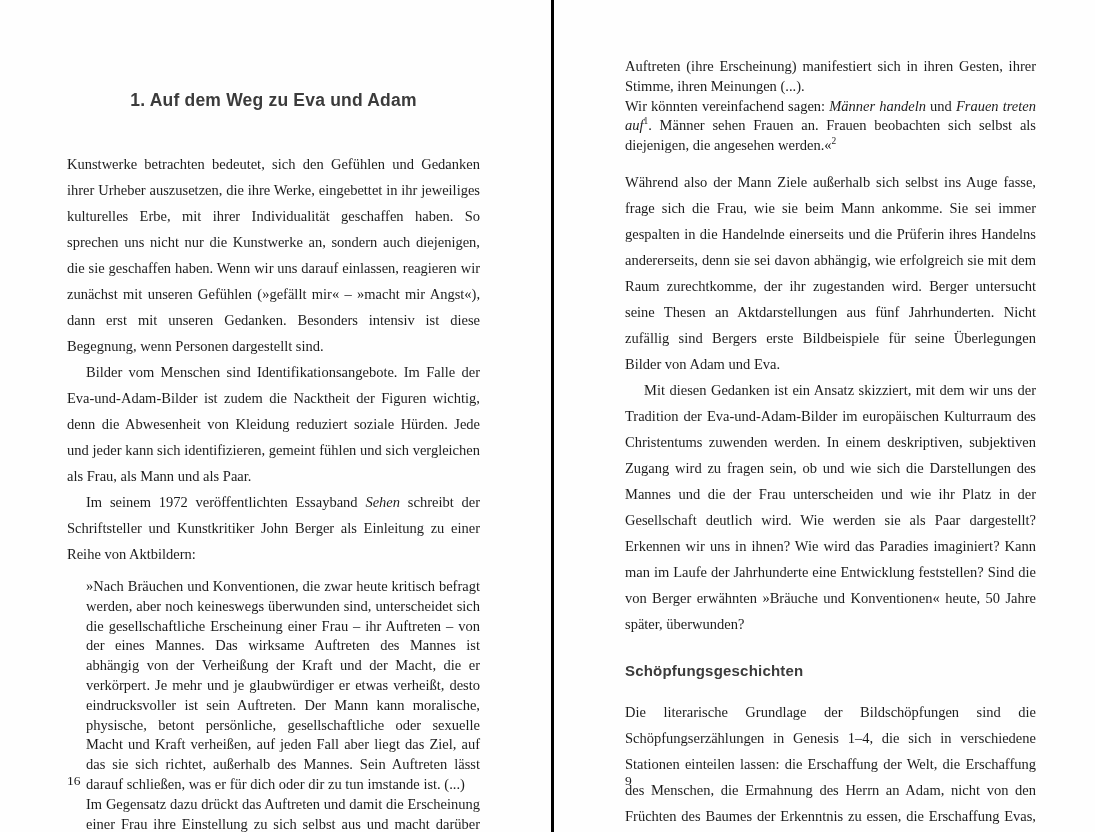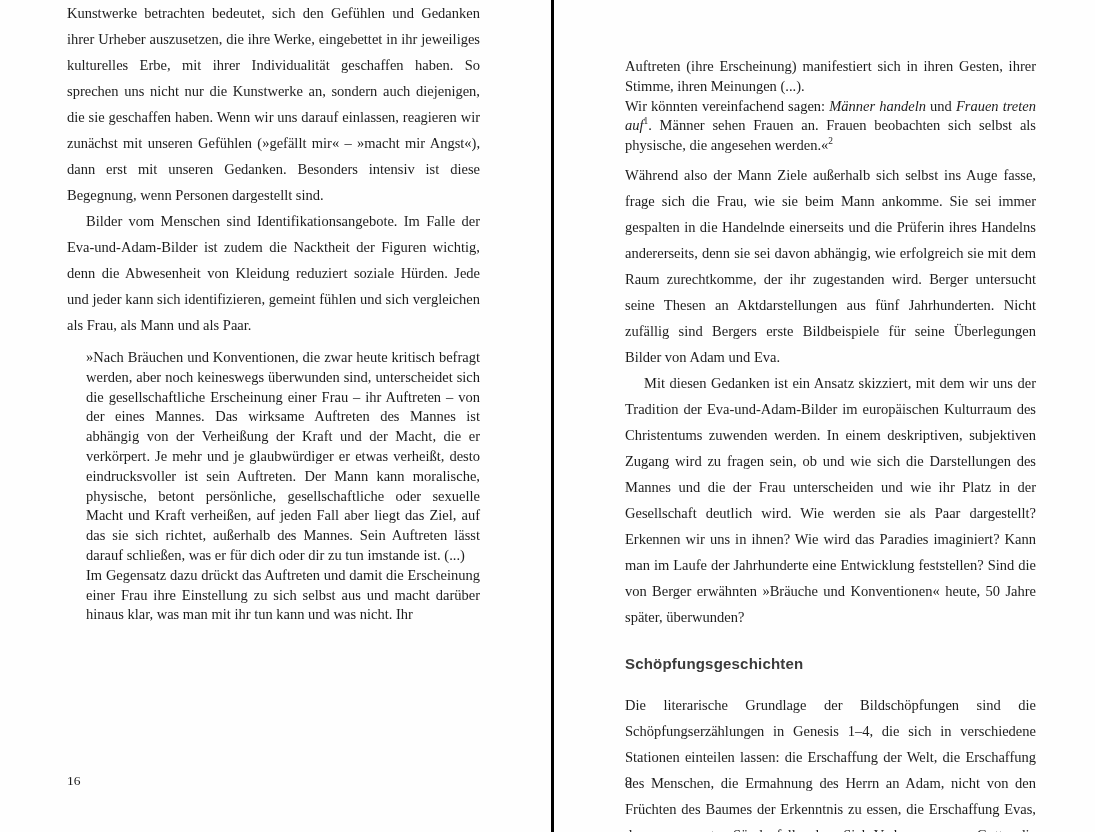--- a/index.html
+++ b/index.html
@@ -38,55 +38,57 @@
   .text-block p {
     font-size: 14.5px;
     line-height: 26px;
     text-align: justify;
     hyphens: auto;
     -webkit-hyphens: auto;
   }
   .text-block.top-block { margin-top: 57px; }
 
   p.p-body        { }
-  p.p-body-gap    { margin-top: 6px; }
+  p.p-body-gap    { margin-top: 13px; }
   p.p-body-indent { text-indent: 19px; }
   p.p-quote-start { margin-left: 19px; margin-top: 10px; line-height: 19.8px; }
   p.p-quote-cont  { margin-left: 19px; line-height: 19.8px; }
   p.p-quote-top   { line-height: 19.8px; }
 
   sup { font-size: 0.65em; vertical-align: super; line-height: 0; }
   .i { font-style: italic; }
 
   .page-number {
     position: absolute; top: 773px; left: 0; width: 100%;
     text-align: left; font-size: 13.5px; color: var(--text, #1c1c1c);
   }
 </style>
 </head>
 <body>
 
 <div class="spread">
 
   <div class="page page-left">
+    <h1 class="chapter-heading">1. Auf dem Weg zu Eva und Adam</h1>
     <div class="text-block">
         <p class="p-body"><span>Kunstwerke betrachten bedeutet, sich den Gefühlen und Gedanken ihrer Urheber auszusetzen, die ihre Werke, eingebettet in ihr jeweiliges kulturelles Erbe, mit ihrer Individualität geschaffen haben. So sprechen uns nicht nur die Kunstwerke an, sondern auch diejenigen, die sie geschaffen haben. Wenn wir uns darauf einlassen, reagieren wir zunächst mit unseren Gefühlen (»gefällt mir« – »macht mir Angst«), dann erst mit unseren Gedanken. Besonders intensiv ist diese Begegnung, wenn Personen dargestellt sind.</span></p>
         <p class="p-body-indent"><span>Bilder vom Menschen sind Identifikationsangebote. Im Falle der Eva-und-Adam-Bilder ist zudem die Nacktheit der Figuren wichtig, denn die Abwesenheit von Kleidung reduziert soziale Hürden. Jede und jeder kann sich identifizieren, gemeint fühlen und sich vergleichen als Frau, als Mann und als Paar.</span></p>
+        <p class="p-body-indent"><span>Im seinem 1972 veröffentlichten Essayband </span><span class="i">Sehen</span><span> schreibt der Schriftsteller und Kunstkritiker John Berger als Einleitung zu einer Reihe von Aktbildern:</span></p>
         <p class="p-quote-start"><span>»Nach Bräuchen und Konventionen, die zwar heute kritisch befragt werden, aber noch keineswegs überwunden sind, unterscheidet sich die gesellschaftliche Erscheinung einer Frau – ihr Auftreten – von der eines Mannes. Das wirksame Auftreten des Mannes ist abhängig von der Verheißung der Kraft und der Macht, die er verkörpert. Je mehr und je glaubwürdiger er etwas verheißt, desto eindrucksvoller ist sein Auftreten. Der Mann kann moralische, physische, betont persönliche, gesellschaftliche oder sexuelle Macht und Kraft verheißen, auf jeden Fall aber liegt das Ziel, auf das sie sich richtet, außerhalb des Mannes. Sein Auftreten lässt darauf schließen, was er für dich oder dir zu tun imstande ist. (...)</span></p>
         <p class="p-quote-cont"><span>Im Gegensatz dazu drückt das Auftreten und damit die Erscheinung einer Frau ihre Einstellung zu sich selbst aus und macht darüber hinaus klar, was man mit ihr tun kann und was nicht. Ihr</span></p>
       </div>
     <div class="page-number">16</div>
   </div>
 
   <div class="spine"></div>
 
   <div class="page page-right">
     <div class="text-block top-block">
         <p class="p-quote-top"><span>Auftreten (ihre Erscheinung) manifestiert sich in ihren Gesten, ihrer Stimme, ihren Meinungen (...).</span></p>
-        <p class="p-quote-top"><span>Wir könnten vereinfachend sagen: </span><span class="i">Männer handeln</span><span> und </span><span class="i">Frauen treten auf</span><sup>1</sup><span>. Männer sehen Frauen an. Frauen beobachten sich selbst als physische, die angesehen werden.«</span><sup>2</sup></p>
+        <p class="p-quote-top"><span>Wir könnten vereinfachend sagen: </span><span class="i">Männer handeln</span><span> und </span><span class="i">Frauen treten auf</span><sup>1</sup><span>. Männer sehen Frauen an. Frauen beobachten sich selbst als diejenigen, die angesehen werden.«</span><sup>2</sup></p>
         <p class="p-body-gap"><span>Während also der Mann Ziele außerhalb sich selbst ins Auge fasse, frage sich die Frau, wie sie beim Mann ankomme. Sie sei immer gespalten in die Handelnde einerseits und die Prüferin ihres Handelns andererseits, denn sie sei davon abhängig, wie erfolgreich sie mit dem Raum zurechtkomme, der ihr zugestanden wird. Berger untersucht seine Thesen an Aktdarstellungen aus fünf Jahrhunderten. Nicht zufällig sind Bergers erste Bildbeispiele für seine Überlegungen Bilder von Adam und Eva.</span></p>
         <p class="p-body-indent"><span>Mit diesen Gedanken ist ein Ansatz skizziert, mit dem wir uns der Tradition der Eva-und-Adam-Bilder im europäischen Kulturraum des Christentums zuwenden werden. In einem deskriptiven, subjektiven Zugang wird zu fragen sein, ob und wie sich die Darstellungen des Mannes und die der Frau unterscheiden und wie ihr Platz in der Gesellschaft deutlich wird. Wie werden sie als Paar dargestellt? Erkennen wir uns in ihnen? Wie wird das Paradies imaginiert? Kann man im Laufe der Jahrhunderte eine Entwicklung feststellen? Sind die von Berger erwähnten »Bräuche und Konventionen« heute, 50 Jahre später, überwunden?</span></p>
       </div>
     <h2 class="section-heading">Schöpfungsgeschichten</h2>
     <div class="text-block">
         <p class="p-body"><span>Die literarische Grundlage der Bildschöpfungen sind die Schöpfungserzählungen in Genesis 1–4, die sich in verschiedene Stationen einteilen lassen: die Erschaffung der Welt, die Erschaffung des Menschen, die Ermahnung des Herrn an Adam, nicht von den Früchten des Baumes der Erkenntnis zu essen, die Erschaffung Evas, der sogenannte Sündenfall, das Sich-Verbergen vor Gott, die Vertreibung aus dem Paradies und das Leben außerhalb des Paradieses, um nur die wichtigsten zu nennen. Es versteht sich von selbst, dass bei der »Übersetzung« von Text in Bild weitere Stationen dazukommen: die Benennung der Tiere, Adams Schlaf,</span></p>
       </div>
     <div class="page-number">9</div>
   </div>
 

